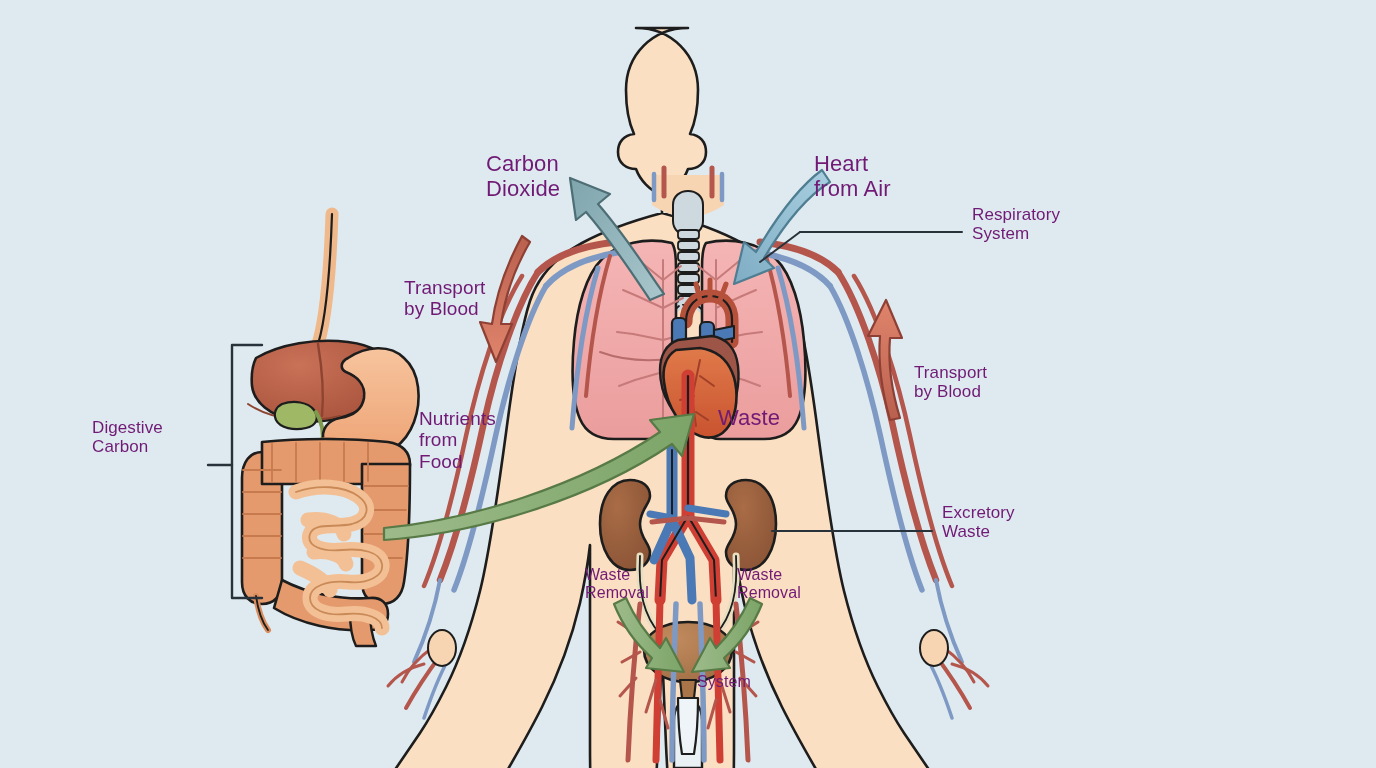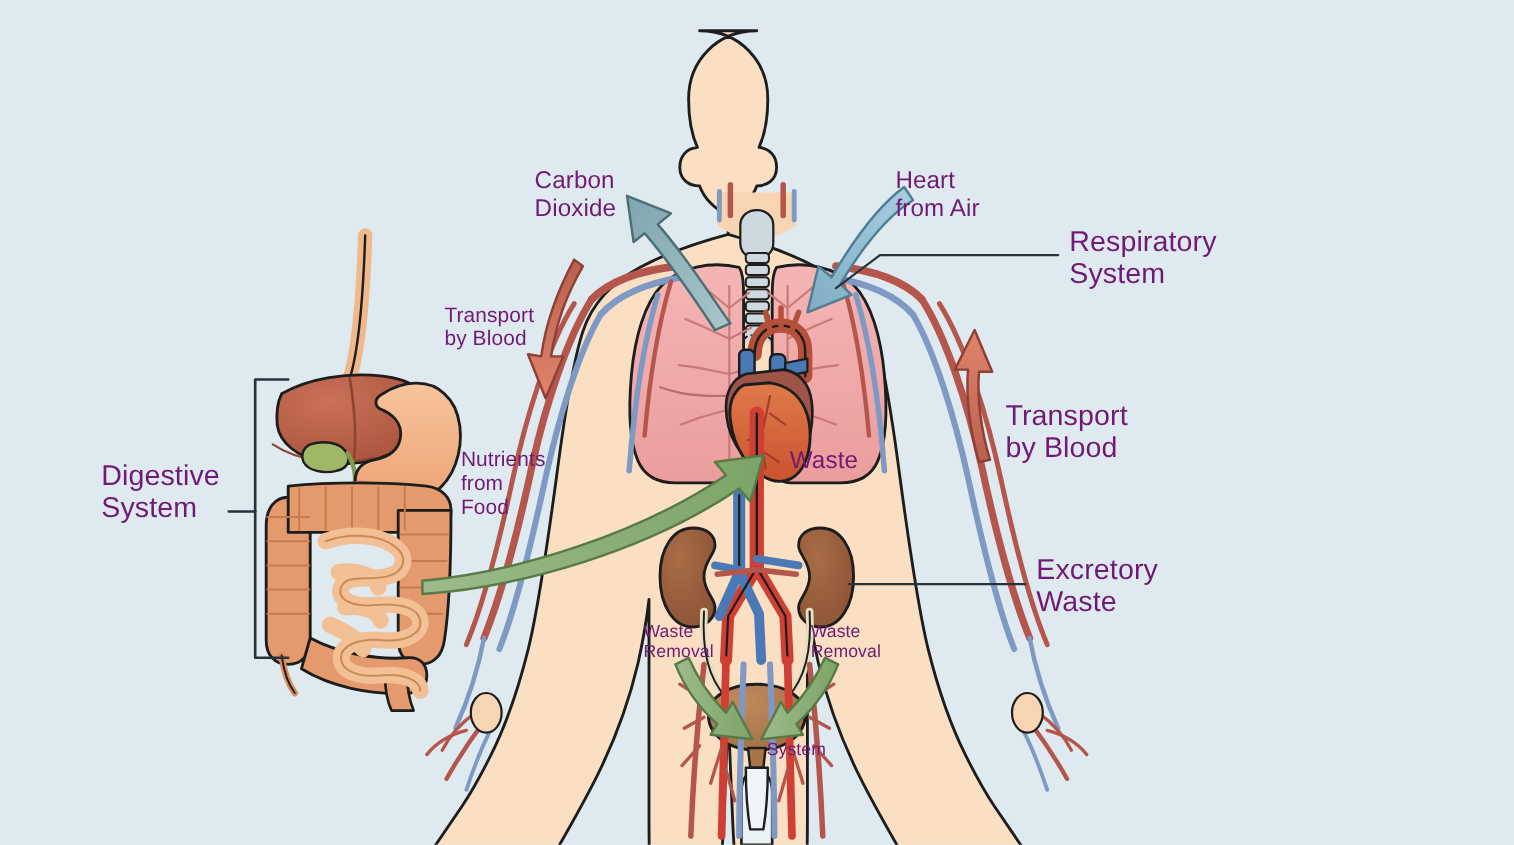--- a/index.html
+++ b/index.html
@@ -11,21 +11,21 @@
   }
   #stage{position:relative;width:1376px;height:768px;}
   #stage svg.layer{position:absolute;left:0;top:0;width:1376px;height:768px;}
   .lbl{
     position:absolute;
     color:#701a75;
     line-height:1.12;
     white-space:pre-line;
     letter-spacing:.1px;
   }
-  .lbl-lg{font-size:26px;}
+  .lbl-lg{font-size:17px;}
   .lbl-md{font-size:22px;}
   .lbl-sm{font-size:19px;}
   .lbl-xs{font-size:16px;}
   .ta-l{text-align:left;}
 </style>
 </head>
 <body style="background: rgb(223, 234, 240);">
 
 <div id="stage">
 
@@ -521,21 +521,21 @@
       </g>
 
       <g fill="none" stroke="#28323a" stroke-width="2">
         <path d="M772 531 L932 531"></path>
       </g>
     </g>
   </svg>
 
   <div id="labels">
       <div class="lbl lbl-lg ta-l" style="left: 92px; top: 418px;">Digestive
-System</div>
+Carbon</div>
       <div class="lbl lbl-lg ta-l" style="left: 972px; top: 205px;">Respiratory
 System</div>
       <div class="lbl lbl-lg ta-l" style="left: 942px; top: 503px;">Excretory
 Waste</div>
       <div class="lbl lbl-md ta-l" style="left: 486px; top: 152px;">Carbon
 Dioxide</div>
       <div class="lbl lbl-md ta-l" style="left: 814px; top: 152px;">Heart
 from Air</div>
       <div class="lbl lbl-sm ta-l" style="left: 404px; top: 277px;">Transport
 by Blood</div>

